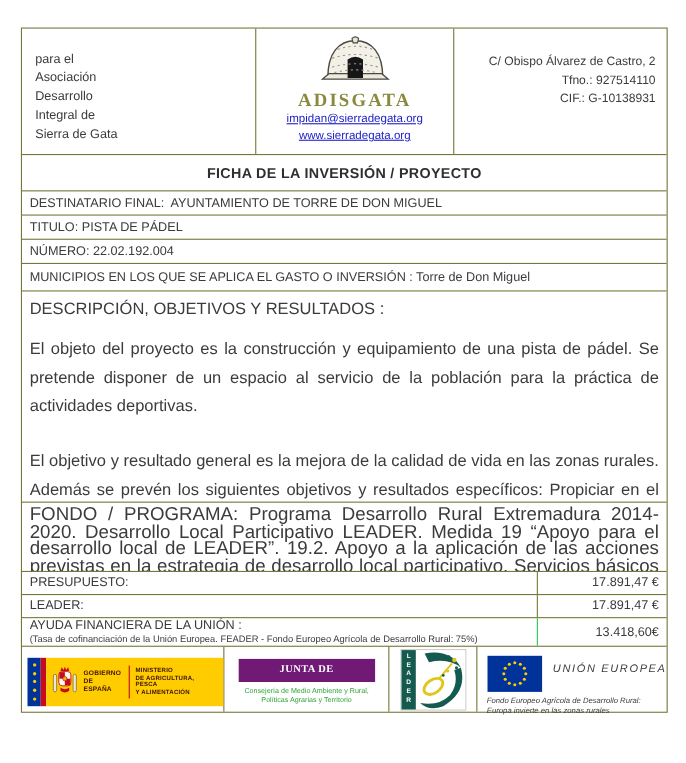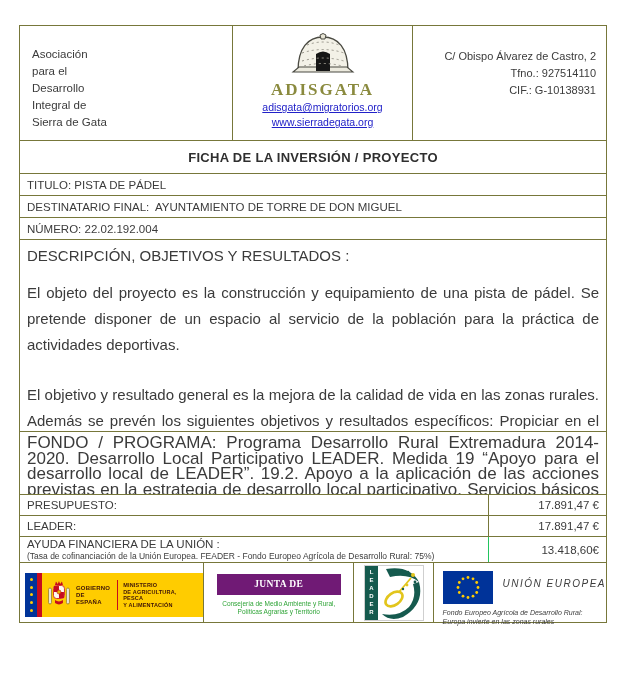--- a/index.html
+++ b/index.html
@@ -77,53 +77,54 @@
   .eu-tag{font-size:7px;line-height:9px;color:#3c3c3c;margin-top:4px;}
 </style>
 </head>
 <body>
 
 <div class="sheet">
   <div class="doc">
 
     <div class="row r-header">
       <div class="hcell h-org">
+        <div>para el</div>
         <div>Asociación</div>
-        <div>para el</div>
         <div>Desarrollo</div>
         <div>Integral de</div>
         <div>Sierra de Gata</div>
       </div>
       <div class="hcell h-brand">
         <svg width="66" height="44" viewBox="0 0 66 44">
           <path d="M8 40 C8 17 18 6 33 6 C48 6 58 17 58 40 Z" fill="#f3f1e7" stroke="#4a4a42" stroke-width="1.3"></path>
           <path d="M30 4 Q33 1 36 4 L35 8 L31 8 Z" fill="#e8e5d6" stroke="#4a4a42" stroke-width="1"></path>
           <path d="M3 41 L9 36 L57 36 L63 41 Z" fill="#eceade" stroke="#4a4a42" stroke-width="1.1"></path>
           <path d="M26 40 L26 23 Q33 18 40 23 L40 40 Z" fill="#161616"></path>
           <path d="M12 30 Q33 24 54 30" fill="none" stroke="#97948a" stroke-width="1" stroke-dasharray="2 3"></path>
           <path d="M12 22 Q33 15 54 22" fill="none" stroke="#97948a" stroke-width="1" stroke-dasharray="2 3"></path>
           <path d="M17 14 Q33 8 49 14" fill="none" stroke="#97948a" stroke-width="1" stroke-dasharray="2 3"></path>
           <path d="M14 35 Q33 30 52 35" fill="none" stroke="#97948a" stroke-width="1" stroke-dasharray="2 3"></path>
         </svg>
         <div class="brand-name">ADISGATA</div>
-        <a class="brand-link">adisgata@migratorios.org</a>
+        <a class="brand-link">impidan@sierradegata.org</a>
         <a class="brand-link">www.sierradegata.org</a>
       </div>
       <div class="hcell h-contact">
         <div>C/ Obispo Álvarez de Castro, 2</div>
         <div>Tfno.: 927514110</div>
         <div>CIF.: G-10138931</div>
       </div>
     </div>
 
     <div class="row r-title">FICHA DE LA INVERSIÓN / PROYECTO</div>
 
+    <div class="row r-line">DESTINATARIO FINAL:  AYUNTAMIENTO DE TORRE DE DON MIGUEL</div>
     <div class="row r-line">TITULO: PISTA DE PÁDEL</div>
-    <div class="row r-line">DESTINATARIO FINAL:  AYUNTAMIENTO DE TORRE DE DON MIGUEL</div>
     <div class="row r-line">NÚMERO: 22.02.192.004</div>
+    <div class="row r-line r-muni">MUNICIPIOS EN LOS QUE SE APLICA EL GASTO O INVERSIÓN : Torre de Don Miguel</div>
 
     <div class="row r-desc">
       <div class="desc-label">DESCRIPCIÓN, OBJETIVOS Y RESULTADOS :</div>
       <p>El objeto del proyecto es la construcción y equipamiento de una pista de pádel. Se pretende disponer de un espacio al servicio de la población para la práctica de actividades deportivas.</p>
       <p>El objetivo y resultado general es la mejora de la calidad de vida en las zonas rurales. Además se prevén los siguientes objetivos y resultados específicos: Propiciar en el medio rural un crecimiento inteligente, sostenible e integrador con el ánimo de evitar flujos migratorios negativos en las zonas rurales que impidan la pervivencia de dicho medio y promover la prestación de servicios deportivos.</p>
     </div>
 
     <div class="row r-fondo">FONDO / PROGRAMA: Programa Desarrollo Rural Extremadura 2014-2020. Desarrollo Local Participativo LEADER. Medida 19 “Apoyo para el desarrollo local de LEADER”. 19.2. Apoyo a la aplicación de las acciones previstas en la estrategia de desarrollo local participativo. Servicios básicos para la economía y la población rural.</div>
 
     <div class="row r-fin">

